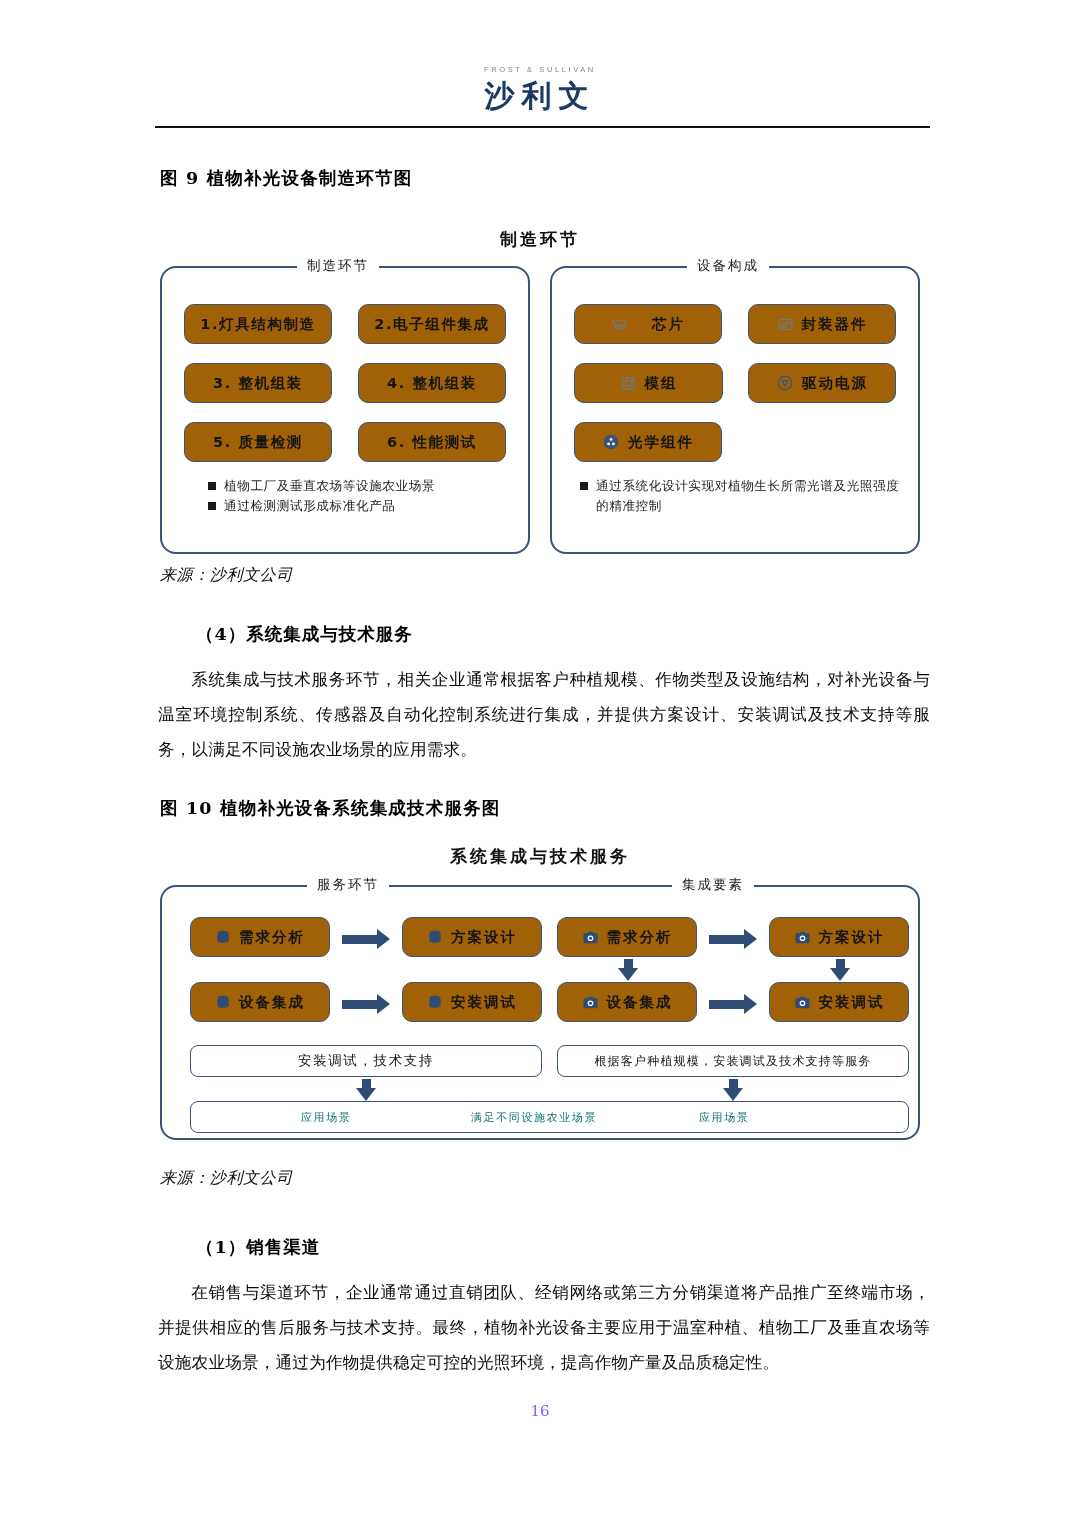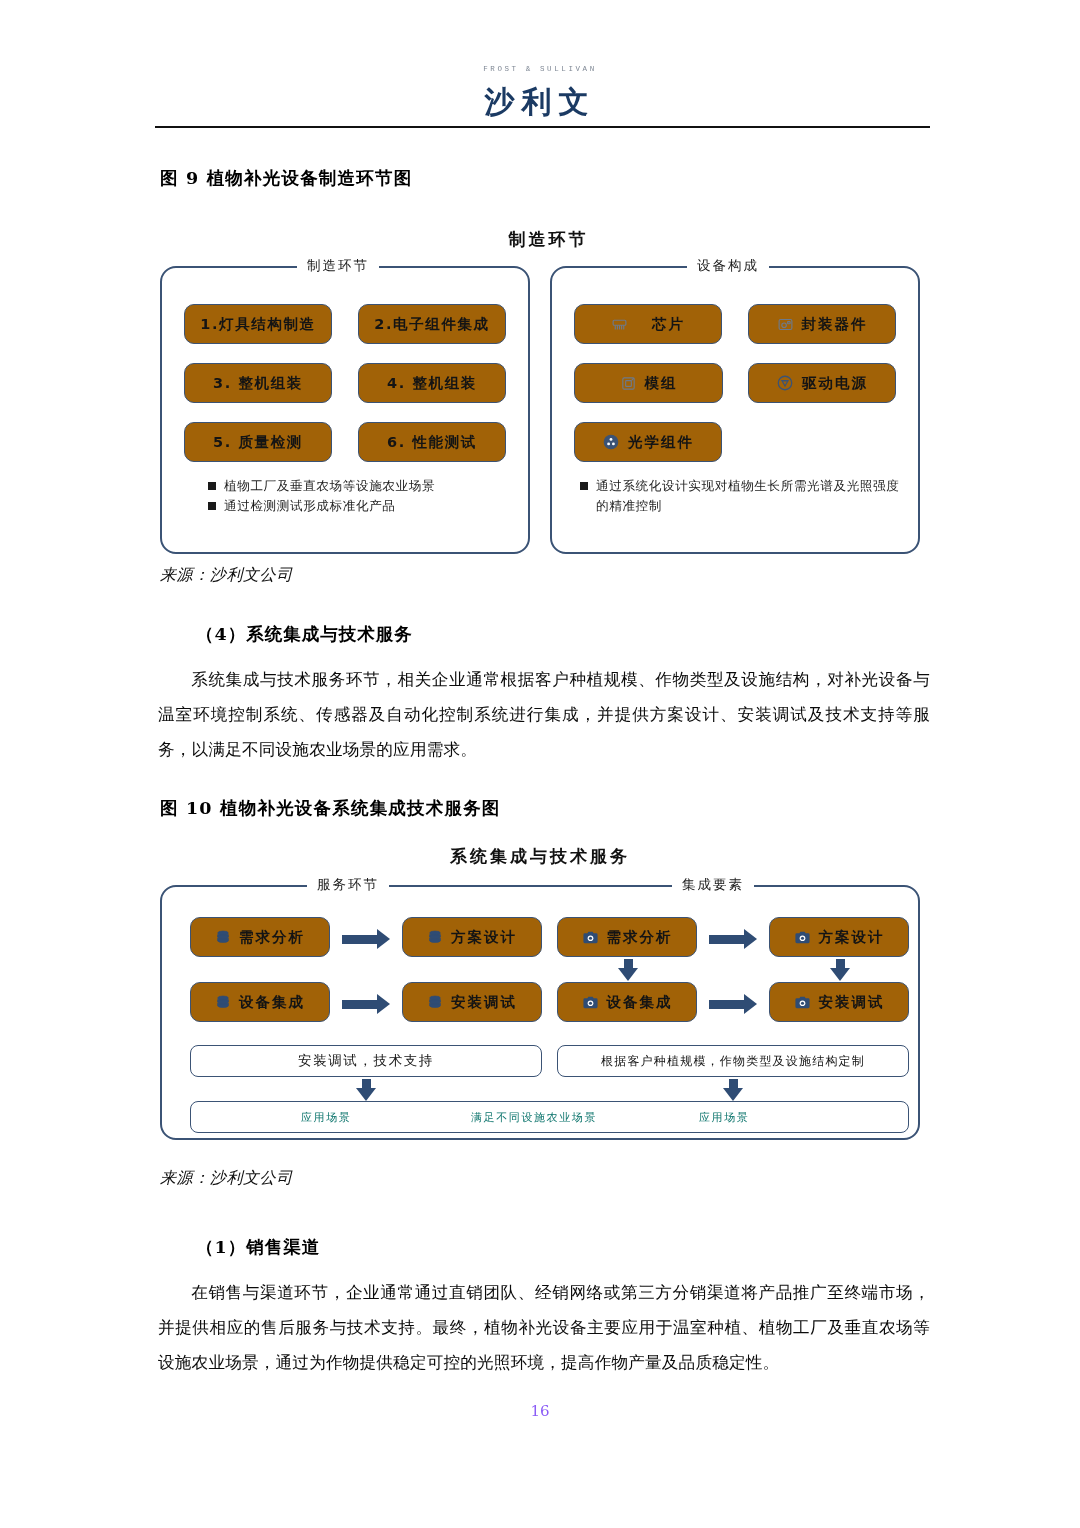--- a/index.html
+++ b/index.html
@@ -29,23 +29,23 @@
   .logo-wrap {
     position: absolute;
     left: 0; right: 0;
     top: 66px;
     text-align: center;
   }
   .logo-top {
     font-size: 7.5px;
     letter-spacing: 2.6px;
     color: #7e8794;
-    font-family: Liberation Mono, monospace;
+    font-family: Liberation Sans, sans-serif;
     line-height: 1;
-    margin-bottom: 12px;
+    margin-bottom: 6px;
   }
   .logo-main {
     font-size: 30px;
     font-weight: bold;
     letter-spacing: 7px;
     color: #1b3a63;
     line-height: 1.05;
     font-family: "DejaVu Sans", "Liberation Sans", sans-serif;
   }
   .header-rule {
@@ -262,21 +262,21 @@
   <div class="header">
     <div class="logo-wrap">
       <div class="logo-top">FROST &amp; SULLIVAN</div>
       <div class="logo-main">沙利文</div>
     </div>
     <div class="header-rule"></div>
   </div>
 
   <div class="fig-title" style="top:166px">图 9  植物补光设备制造环节图</div>
 
-  <div class="diagram" style="left:160px; top:228px; width:760px; height:330px;padding-left:17px;">
+  <div class="diagram" style="left:160px; top:228px; width:760px; height:330px;">
 
     <div class="diagram-title" style="top:0px">制造环节</div>
 
     <div class="frame" style="left:0px; top:38px; width:370px; height:288px;">
       <div class="frame-legend" style="left:135px">制造环节</div>
 
       <div class="node numbered" style="left:22px; top:36px; width:148px; height:40px;">
         <span class="nd-label">1.灯具结构制造</span>
       </div>
       <div class="node numbered" style="left:196px; top:36px; width:148px; height:40px;">
@@ -514,21 +514,21 @@
             <circle cx="12" cy="13" r="2.2" fill="#2f4c74"></circle>
           </svg>
         </span>
         <span class="nd-label">安装调试</span>
       </div>
 
       <div class="wide-bar center" style="left:28px; top:158px; width:352px; height:32px;">
         <span>安装调试，技术支持</span>
       </div>
       <div class="wide-bar center" style="left:395px; top:158px; width:352px; height:32px; font-size:12px; letter-spacing:1.2px;">
-        <span>根据客户种植规模，作物类型及设施结构定制</span>
+        <span>根据客户种植规模，安装调试及技术支持等服务</span>
       </div>
 
       <div class="arrow-d" style="left:194px; top:192px; width:20px; height:22px;">
         <div class="shaft" style="height:10px"></div>
           <div class="head"></div>
       </div>
       <div class="arrow-d" style="left:561px; top:192px; width:20px; height:22px;">
         <div class="shaft" style="height:10px"></div>
           <div class="head"></div>
       </div>

